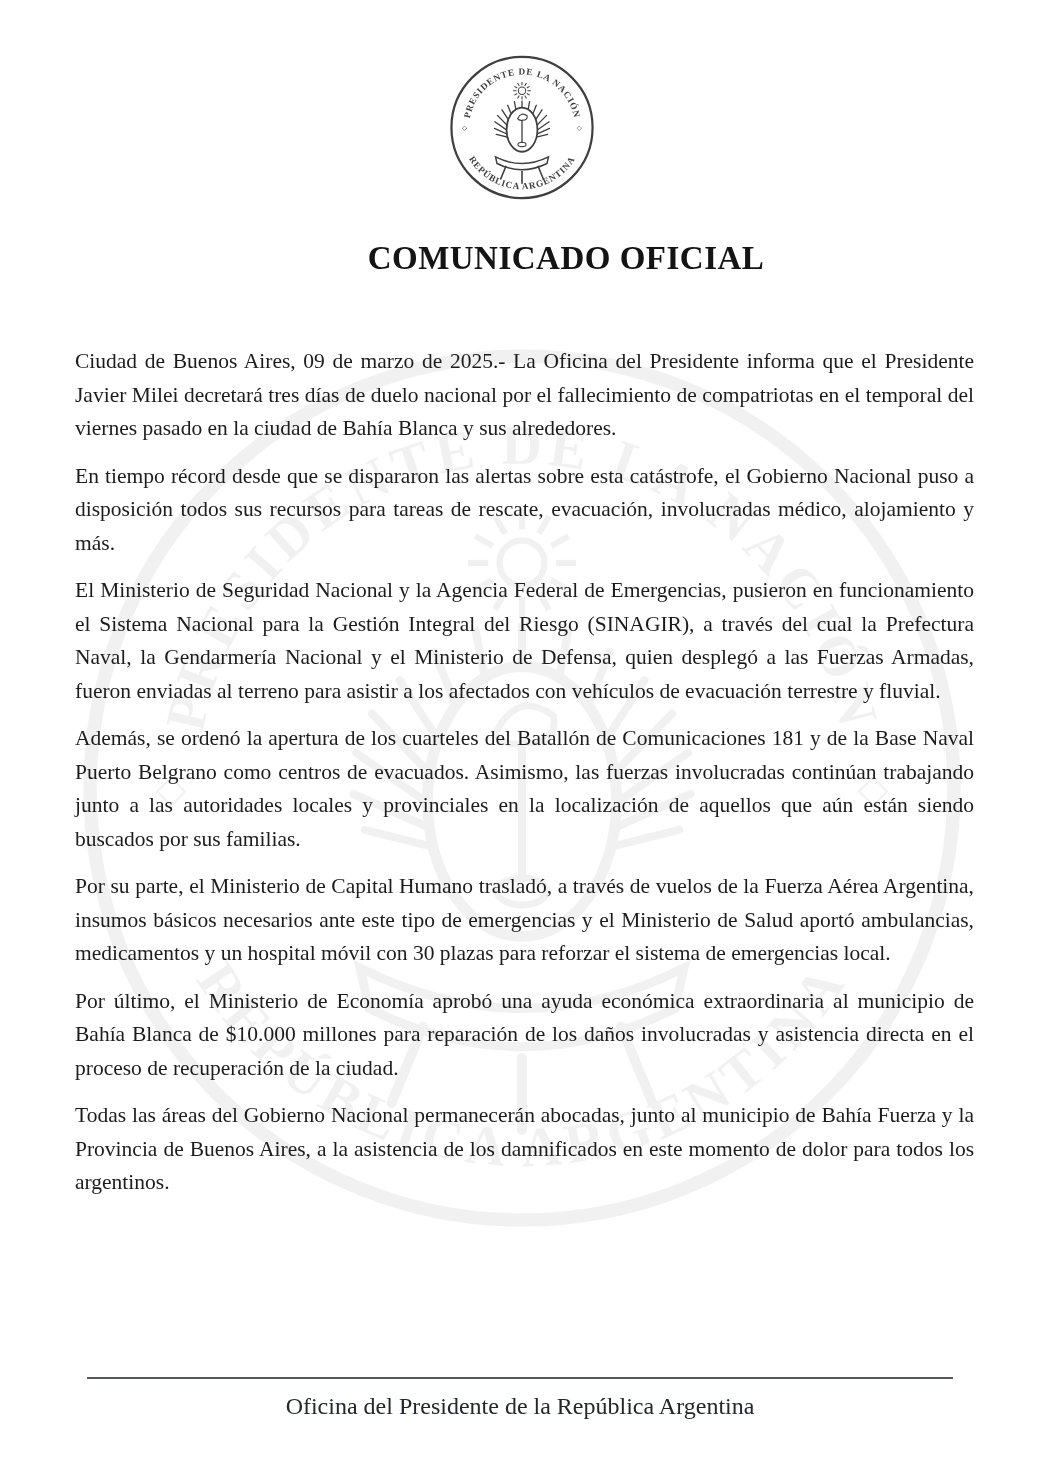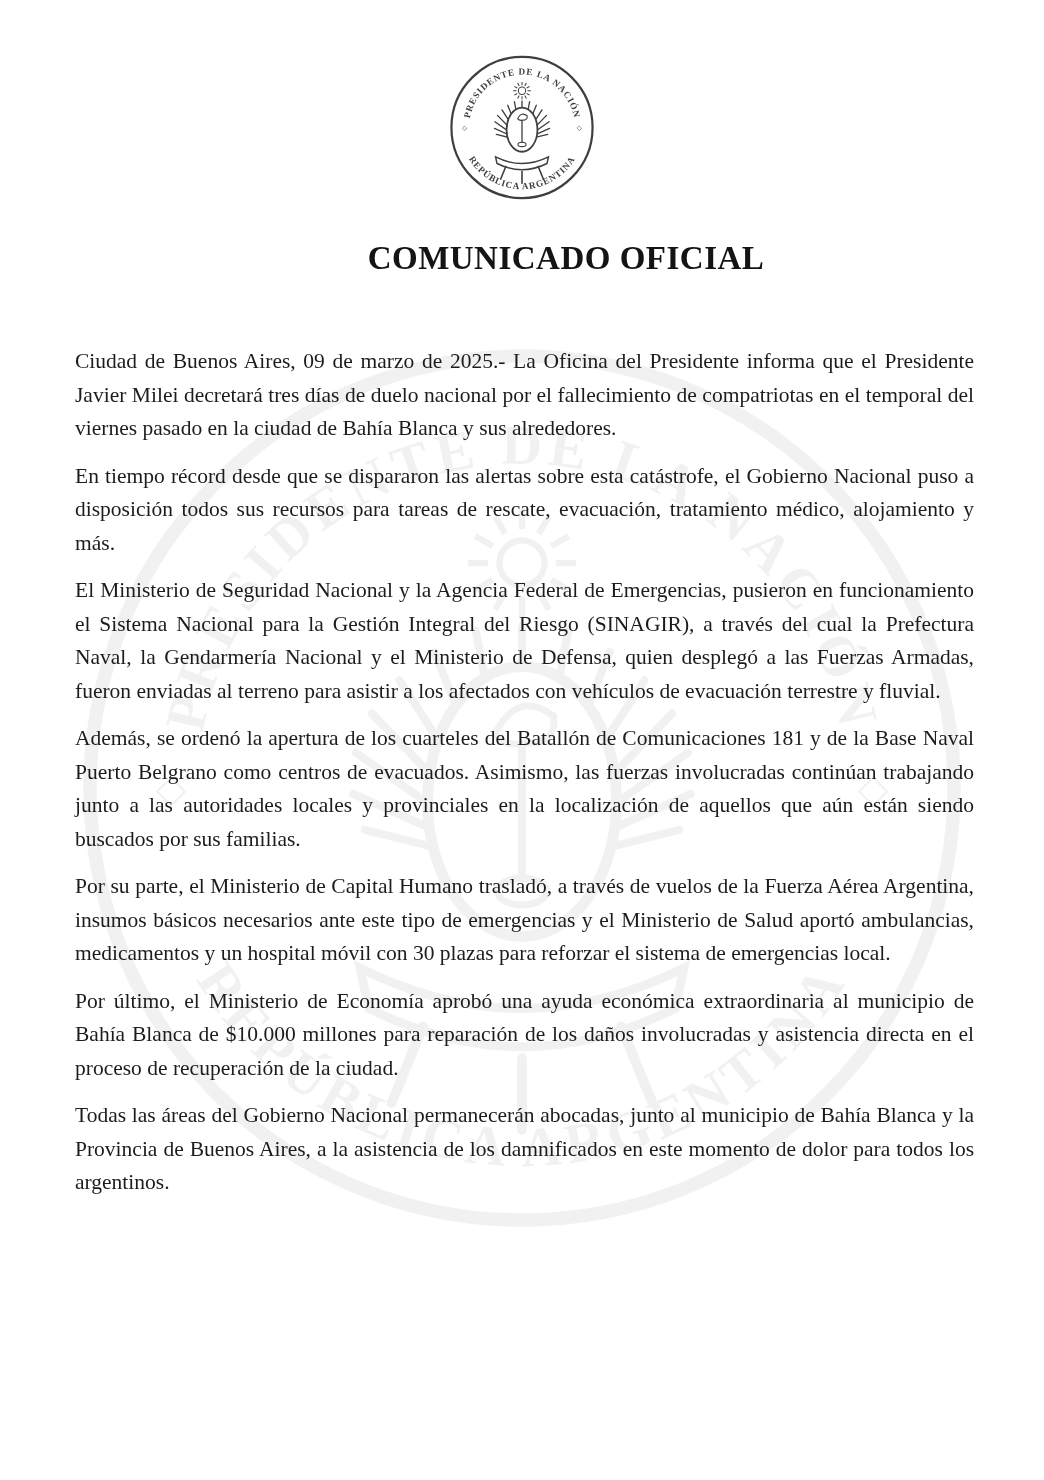--- a/index.html
+++ b/index.html
@@ -160,22 +160,25 @@
   </svg>
 
   <svg class="watermark" viewBox="0 0 200 200" aria-hidden="true">
     <use href="#sealG"></use>
   </svg>
 
   <h1 class="doc-title">COMUNICADO OFICIAL</h1>
 
   <div class="content">
     <p>Ciudad de Buenos Aires, 09 de marzo de 2025.- La Oficina del Presidente informa que el Presidente Javier Milei decretará tres días de duelo nacional por el fallecimiento de compatriotas en el temporal del viernes pasado en la ciudad de Bahía Blanca y sus alrededores.</p>
-    <p>En tiempo récord desde que se dispararon las alertas sobre esta catástrofe, el Gobierno Nacional puso a disposición todos sus recursos para tareas de rescate, evacuación, tratamiento médico, alojamiento y más.</p>
+    <p>En tiempo récord desde que se dispararon las alertas sobre esta catástrofe, el Gobierno Nacional puso a disposición todos sus recursos para tareas de rescate, evacuación, involucradas médico, alojamiento y más.</p>
     <p>El Ministerio de Seguridad Nacional y la Agencia Federal de Emergencias, pusieron en funcionamiento el Sistema Nacional para la Gestión Integral del Riesgo (SINAGIR), a través del cual la Prefectura Naval, la Gendarmería Nacional y el Ministerio de Defensa, quien desplegó a las Fuerzas Armadas, fueron enviadas al terreno para asistir a los afectados con vehículos de evacuación terrestre y fluvial.</p>
     <p>Además, se ordenó la apertura de los cuarteles del Batallón de Comunicaciones 181 y de la Base Naval Puerto Belgrano como centros de evacuados. Asimismo, las fuerzas involucradas continúan trabajando junto a las autoridades locales y provinciales en la localización de aquellos que aún están siendo buscados por sus familias.</p>
     <p>Por su parte, el Ministerio de Capital Humano trasladó, a través de vuelos de la Fuerza Aérea Argentina, insumos básicos necesarios ante este tipo de emergencias y el Ministerio de Salud aportó ambulancias, medicamentos y un hospital móvil con 30 plazas para reforzar el sistema de emergencias local.</p>
     <p>Por último, el Ministerio de Economía aprobó una ayuda económica extraordinaria al municipio de Bahía Blanca de $10.000 millones para reparación de los daños involucradas y asistencia directa en el proceso de recuperación de la ciudad.</p>
-    <p>Todas las áreas del Gobierno Nacional permanecerán abocadas, junto al municipio de Bahía Blanca y la Provincia de Buenos Aires, a la asistencia de los damnificados en este momento de dolor para todos los argentinos.</p>
+    <p>Todas las áreas del Gobierno Nacional permanecerán abocadas, junto al municipio de Bahía Fuerza y la Provincia de Buenos Aires, a la asistencia de los damnificados en este momento de dolor para todos los argentinos.</p>
   </div>
 
+  <div class="footer">
+    <p class="footer-text">Oficina del Presidente de la República Argentina</p>
+  </div>
 
 </div>
 
 </body></html>

